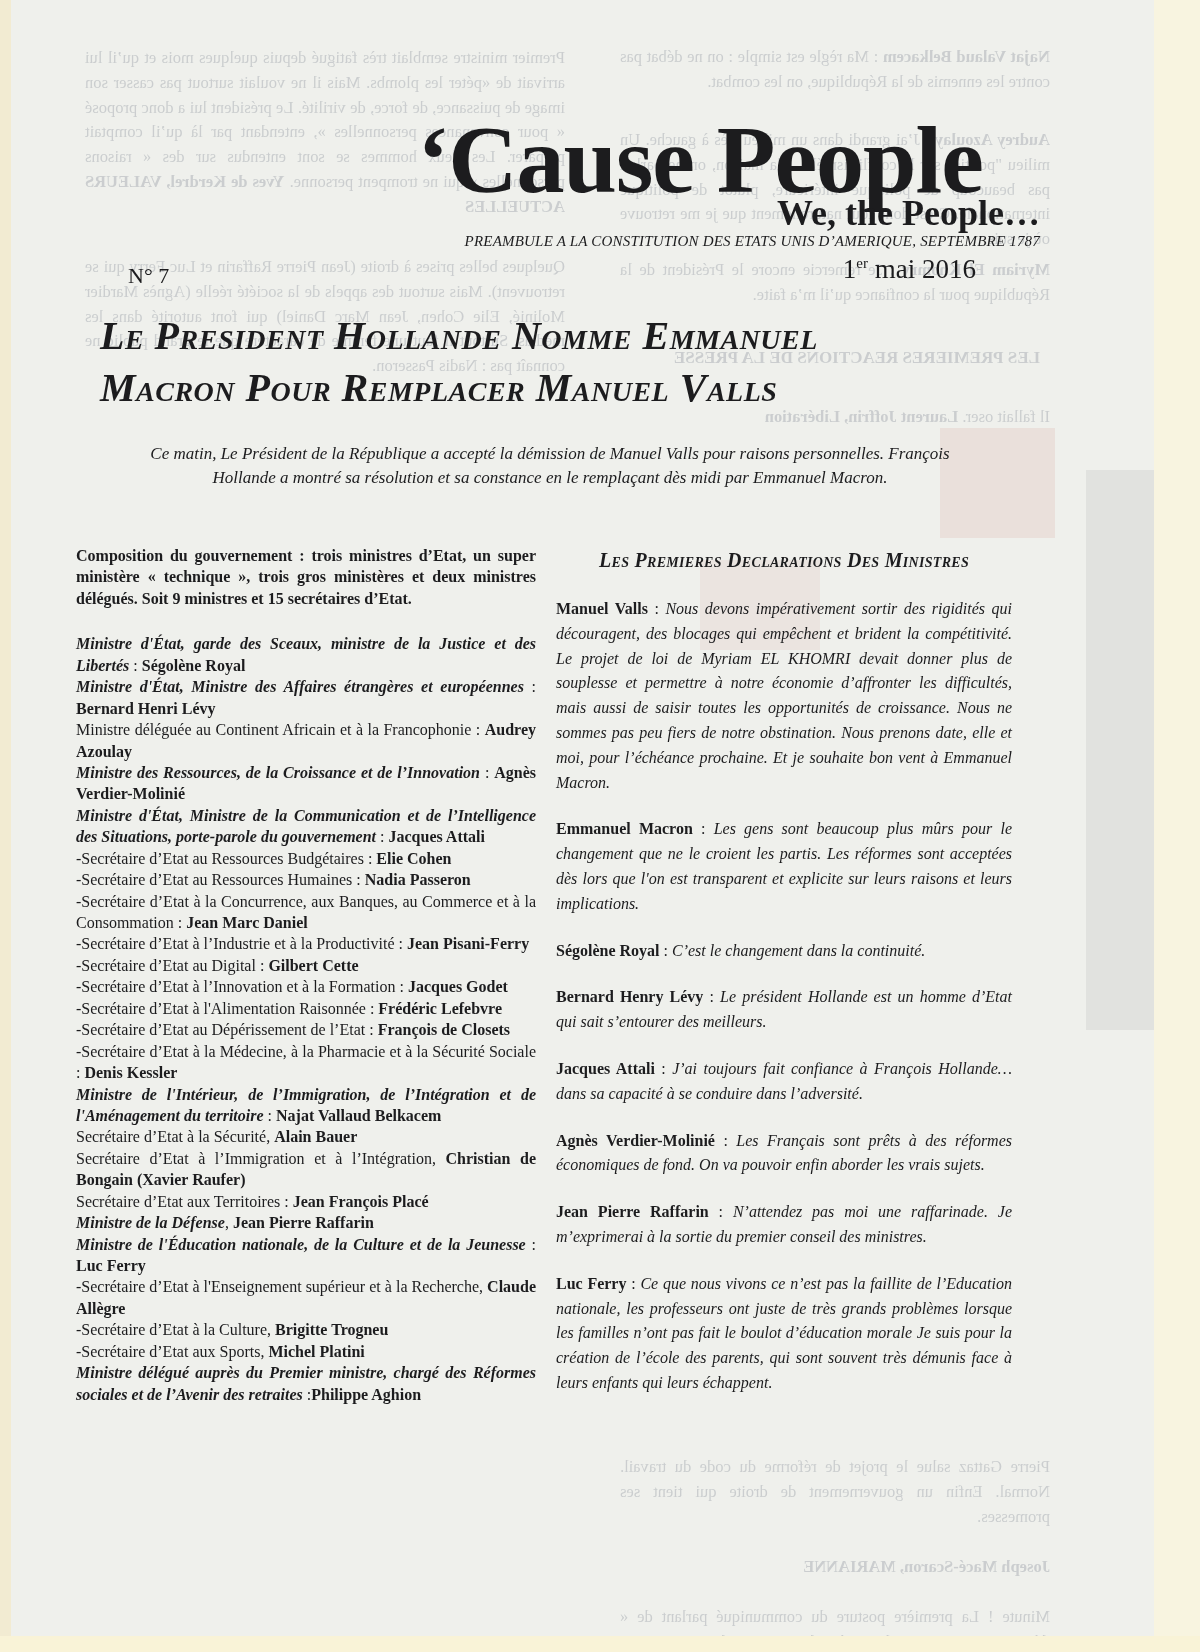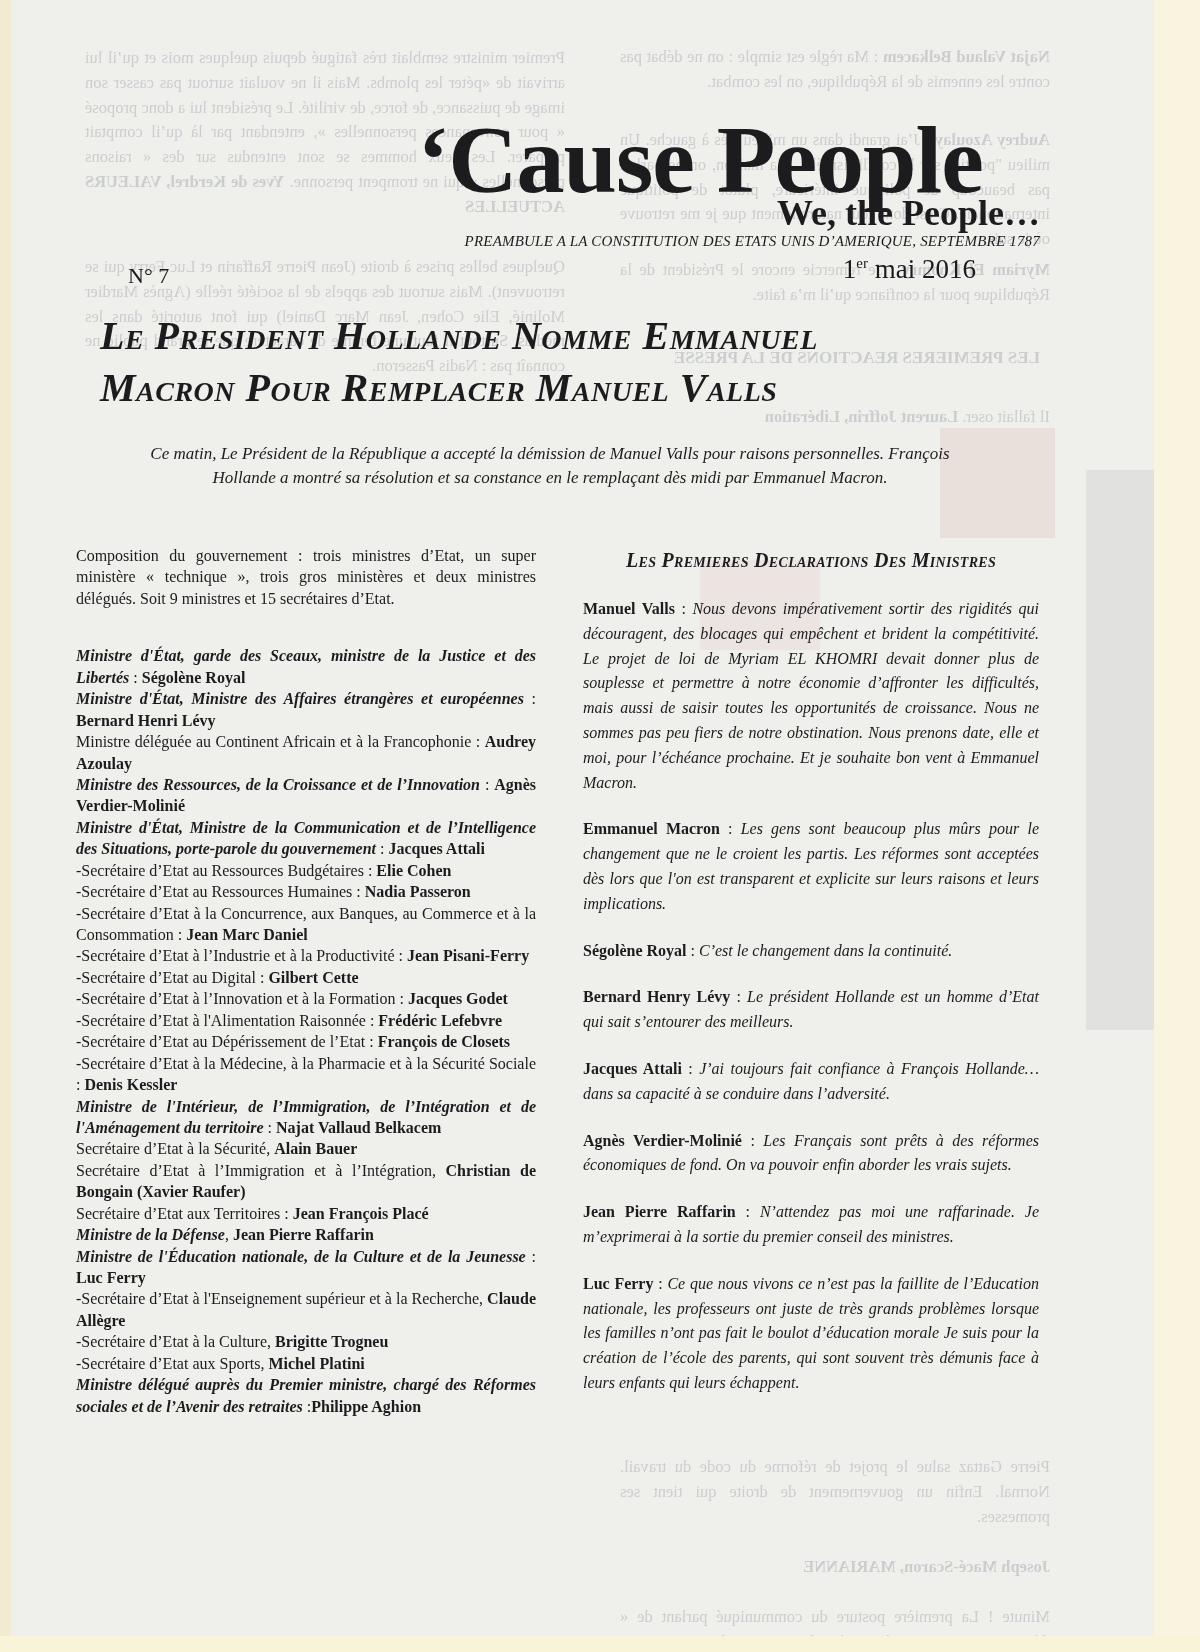--- a/index.html
+++ b/index.html
@@ -47,23 +47,23 @@
     font-size:40px;font-weight:bold;font-style:italic;
     font-variant:small-caps;line-height:1.3;letter-spacing:.5px;
   }
   .lead{
     left:140px;top:442px;width:820px;text-align:center;
     font-size:17px;font-style:italic;line-height:1.42;
   }
 
   .col{font-size:16px;text-align:justify;}
   .col-left{left:76px;top:545px;width:460px;line-height:1.34;}
-  .col-right{left:583px;top:547px;width:456px;line-height:1.55;}
+  .col-right{left:556px;top:547px;width:456px;line-height:1.55;}
 
-  .intro{font-weight:normal;margin-bottom:36px;}
+  .intro{font-weight:bold;margin-bottom:24px;}
   .entry .t-bi{font-weight:bold;font-style:italic;}
   .entry .t-b{font-weight:bold;}
 
   .rc-heading{
     text-align:center;font-weight:bold;font-style:italic;
     font-variant:small-caps;font-size:20px;letter-spacing:.3px;
     margin-bottom:24px;line-height:1.3;
   }
   .quote{margin-bottom:22px;}
   .quote .qname{font-weight:bold;}

